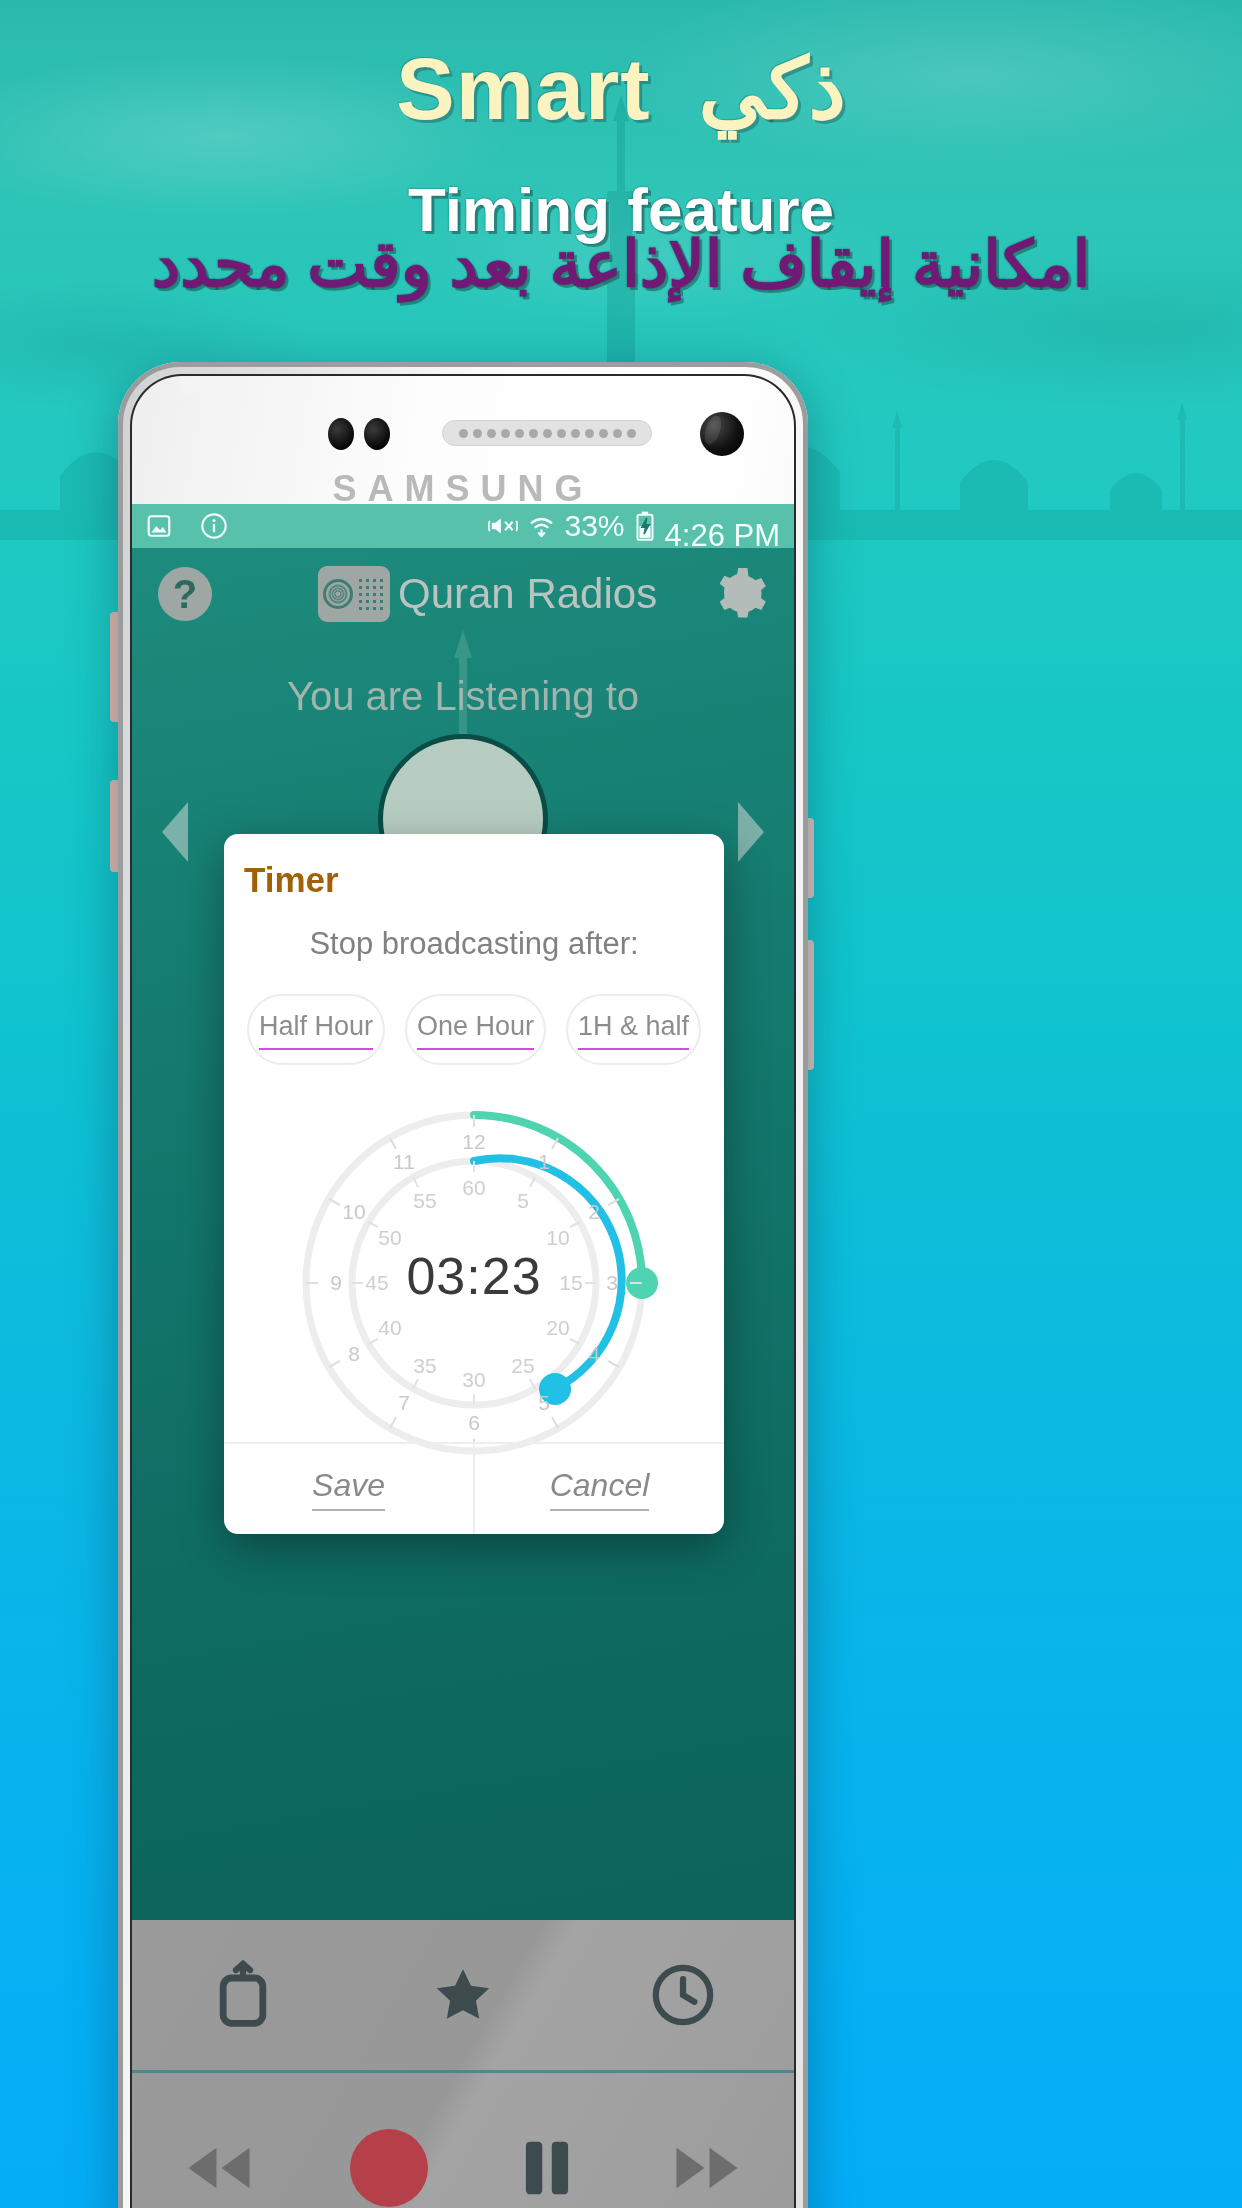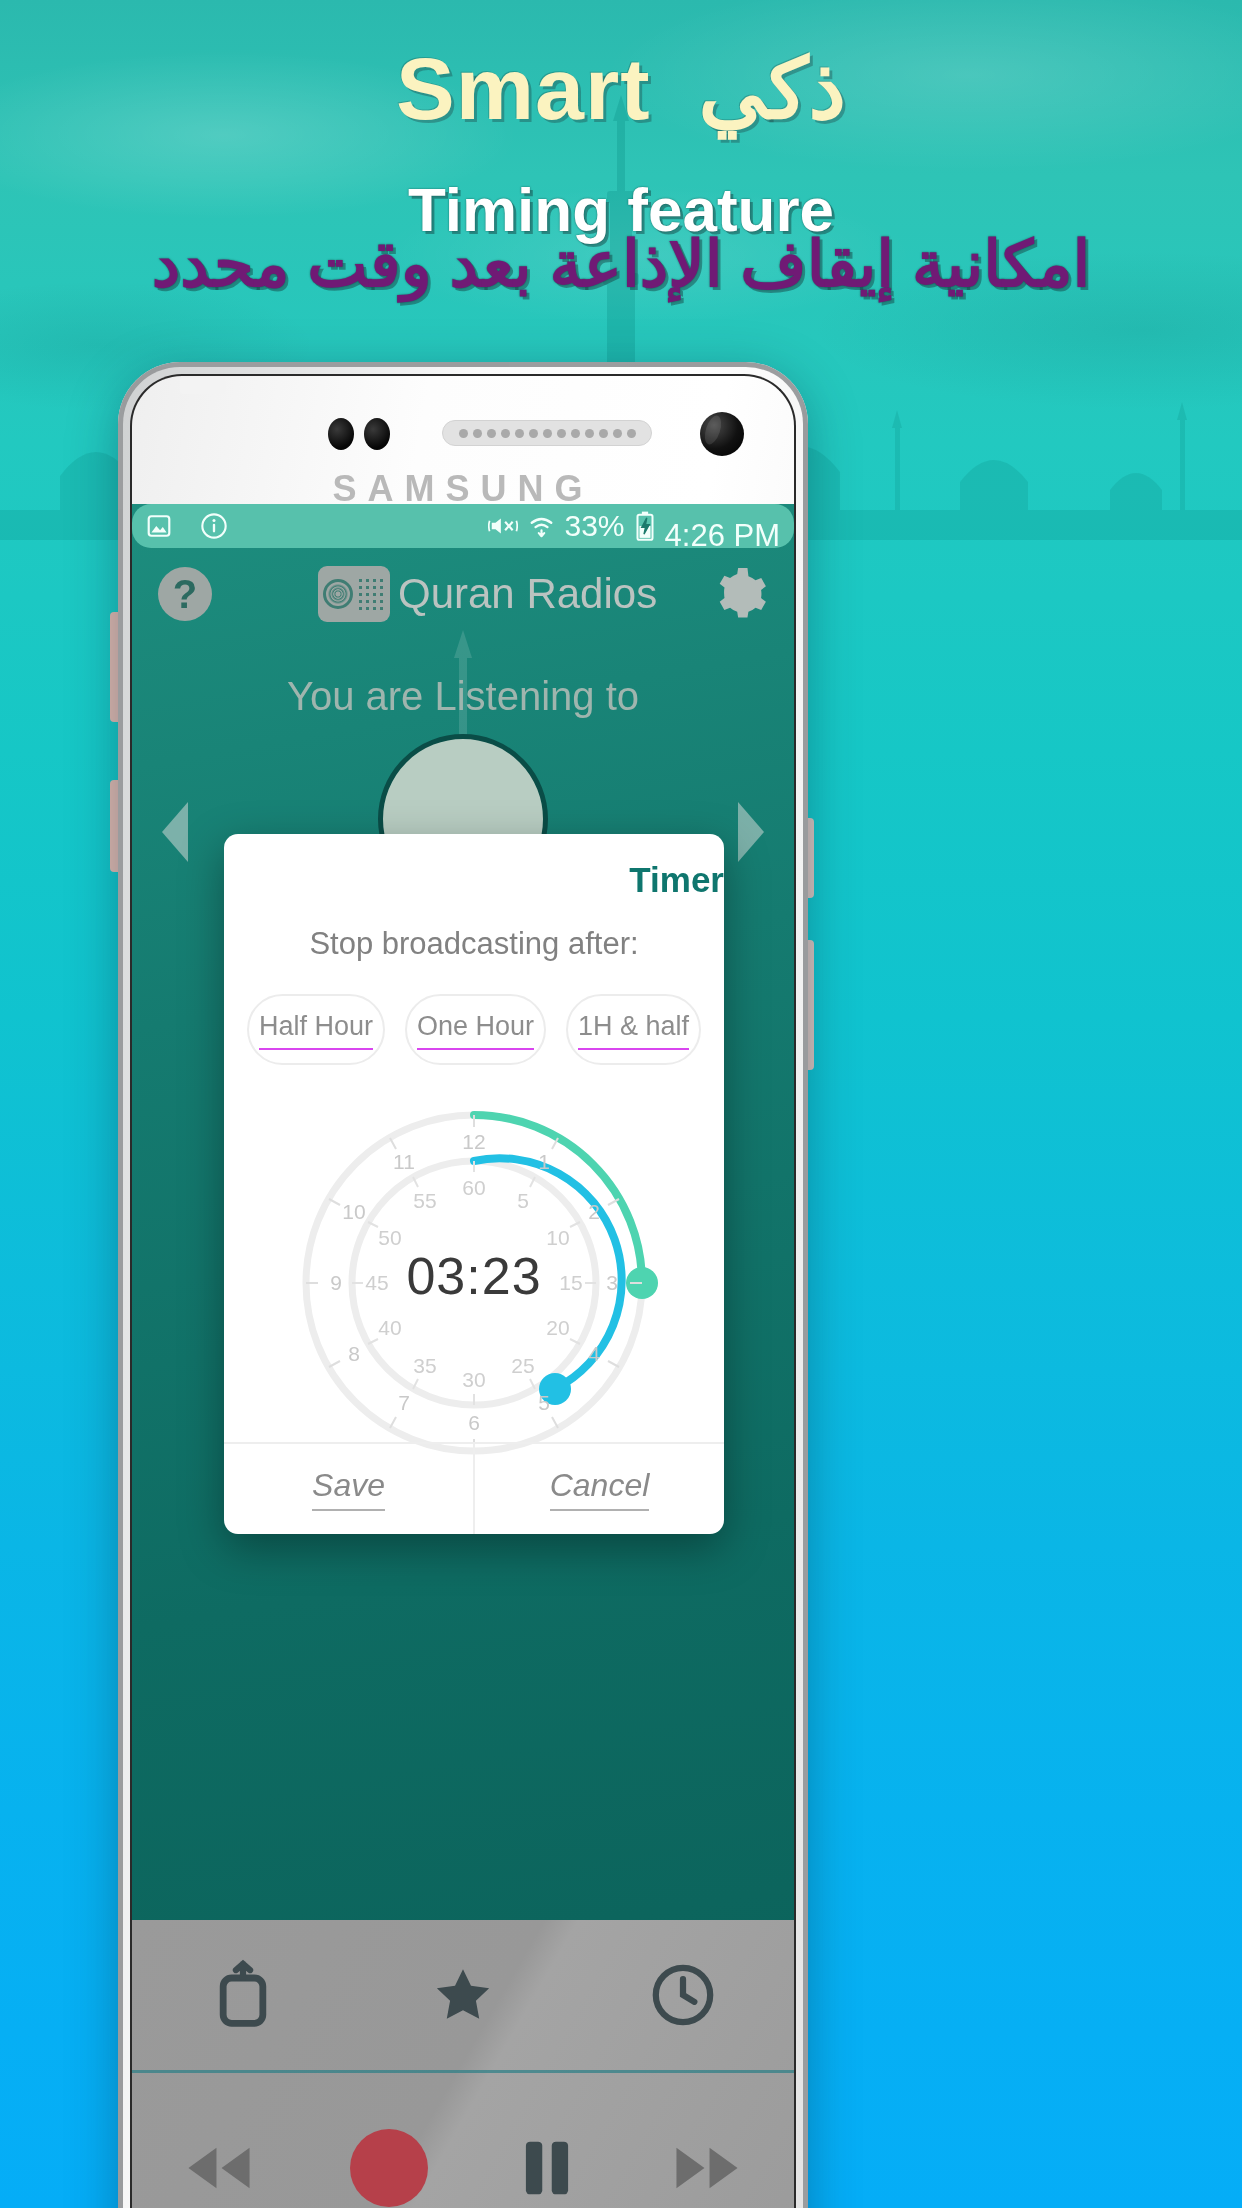--- a/index.html
+++ b/index.html
@@ -141,21 +141,21 @@
   #screen-mosque {
     position:absolute; left:50%; top:120px; transform:translateX(-50%);
     width:240px; height:520px; opacity:.13;
   }
 
   
   #statusbar {
     position:absolute; left:0; top:0; width:100%; height:44px;
     background:rgba(92,197,176,.92);
     display:flex; align-items:center; padding:0 14px; gap:28px;
-    color:#f2fffb; font-size:29px;border-radius:19px;
+    color:#f2fffb; font-size:29px;
   }
   #statusbar .right { margin-left:auto; display:flex; align-items:center; gap:10px; }
   #statusbar .pct { font-size:30px; letter-spacing:0; }
   #statusbar .clock { font-size:31px;margin-top:20px; }
 
   
   #appbar {
     position:absolute; left:0; top:44px; width:100%; height:92px;
     display:flex; align-items:center; padding:0 26px;
   }
@@ -209,22 +209,23 @@
 
   
   #dialog {
     position:absolute; left:92px; top:330px;
     width:500px; height:700px;
     background:#ffffff; border-radius:14px;
     box-shadow:0 14px 44px rgba(0,0,0,.35);
     z-index:30; overflow:hidden;
   }
   #dialog-title {
-    text-align:right; color:#0f766e; font-size:35px; font-weight:bold;
+    text-align:left; color:#a16207; font-size:35px; font-weight:bold;
     margin-top:26px;
+    margin-left:20px;
   }
   #dialog-sub {
     text-align:center; color:#818181; font-size:31px; margin-top:26px;
   }
   #chips {
     display:flex; justify-content:center; gap:20px; margin-top:32px;
   }
   .chip {
     border:2px solid #ececec; border-radius:36px;
     padding:15px 10px 13px; min-width:132px; text-align:center;

